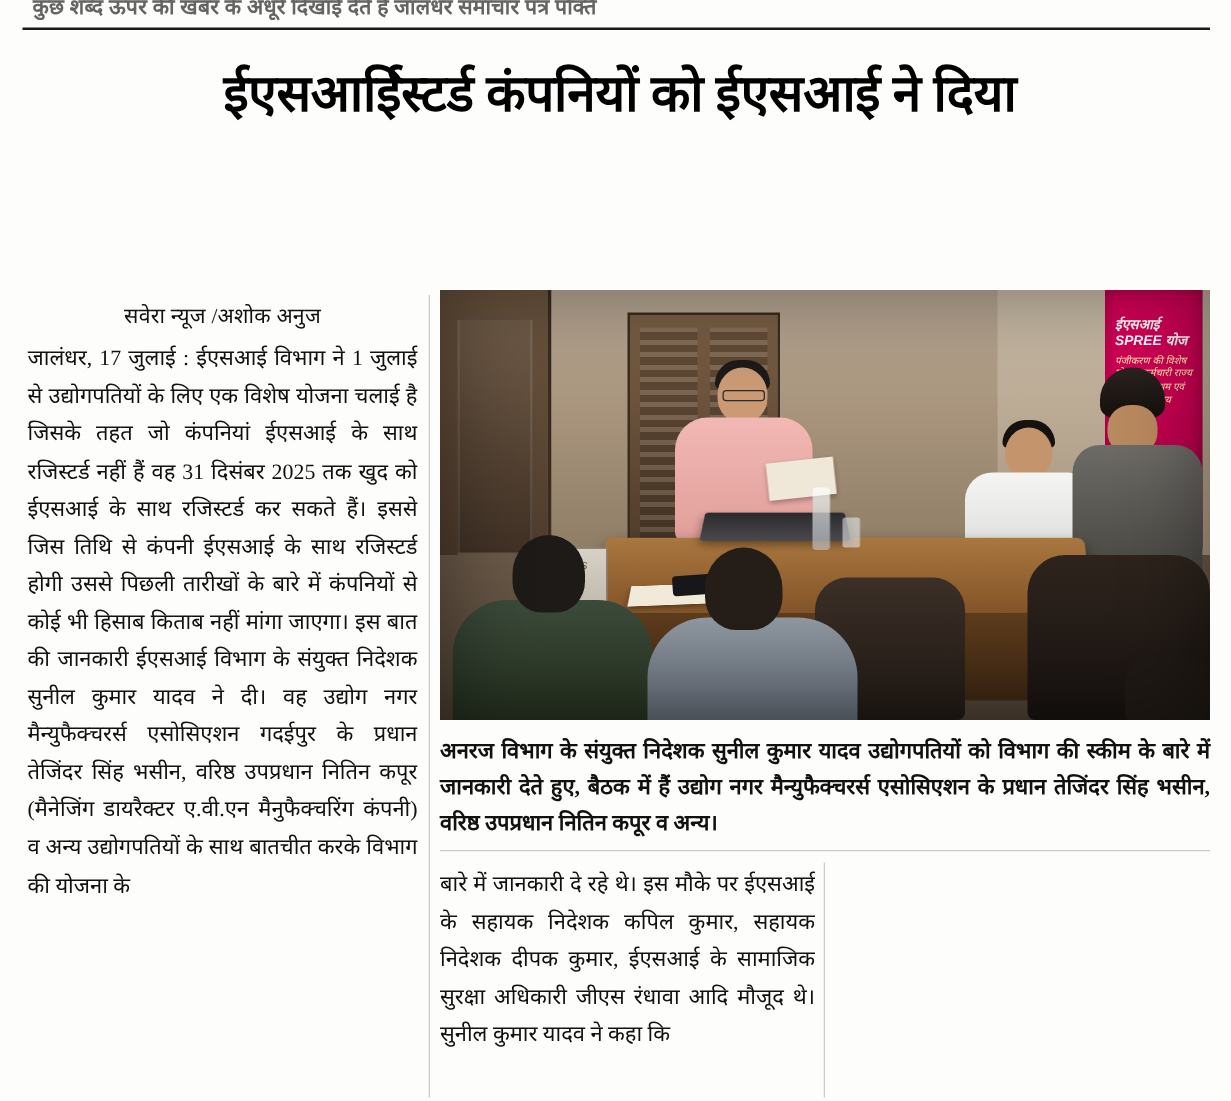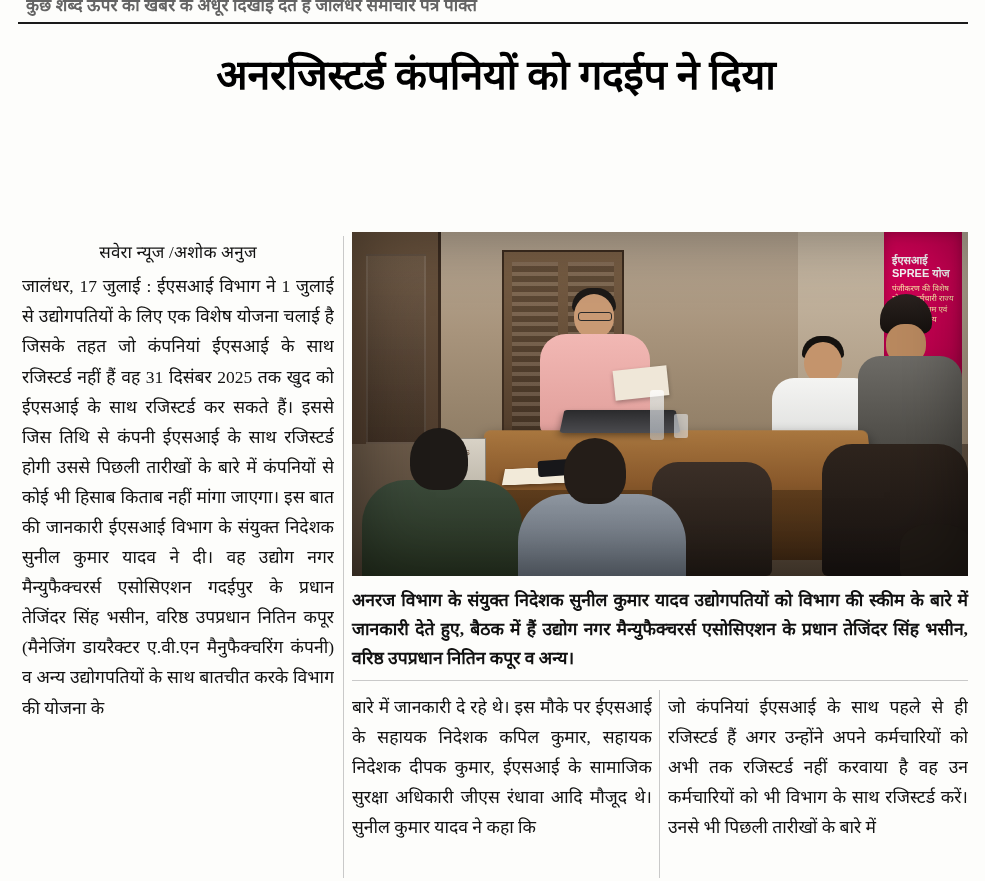--- a/index.html
+++ b/index.html
@@ -121,20 +121,21 @@
 
   
   .photo-wrap {
     position: absolute;
     left: 352px;
     top: 232px;
     width: 616px;
     height: 344px;
     overflow: hidden;
     background: #5a4a3a;
+    font-style: italic;
   }
   .photo {
     position: absolute;
     inset: 0;
     background:
       linear-gradient(180deg, rgba(0,0,0,0.22), rgba(0,0,0,0.05) 28%, rgba(0,0,0,0.35));
   }
   
   .bg-wall {
     position: absolute; left: 0; top: 0; width: 616px; height: 220px;
@@ -369,21 +370,21 @@
 <body>
 
 <div class="page">
 
   <div class="top-bleed">
     <span>कुछ  शब्द  ऊपर  की  खबर  के  अधूरे  दिखाई  देते  हैं  जालंधर  समाचार  पत्र  पंक्ति</span>
   </div>
   <div class="rule top"></div>
 
   <div class="headline">
-    <span>अनरजिस्टर्ड कंपनियों को गदईप ने दिया</span>
+    <span>ईएसआईिस्टर्ड कंपनियों को ईएसआई ने दिया</span>
   </div>
 
   <div class="vsep v1"></div>
   <div class="vsep v2"></div>
 
   <div class="col col-1">
     <p class="byline">सवेरा न्यूज /अशोक अनुज</p>
     <p class="dateline-para">जालंधर, 17 जुलाई : ईएसआई विभाग ने 1 जुलाई से उद्योगपतियों के लिए एक विशेष योजना चलाई है जिसके तहत जो कंपनियां ईएसआई के साथ रजिस्टर्ड नहीं हैं वह 31 दिसंबर 2025 तक खुद को ईएसआई के साथ रजिस्टर्ड कर सकते हैं। इससे जिस तिथि से कंपनी ईएसआई के साथ रजिस्टर्ड होगी उससे पिछली तारीखों के बारे में कंपनियों से कोई भी हिसाब किताब नहीं मांगा जाएगा। इस बात की जानकारी ईएसआई विभाग के संयुक्त निदेशक सुनील कुमार यादव ने दी। वह उद्योग नगर मैन्युफैक्चरर्स एसोसिएशन गदईपुर के प्रधान तेजिंदर सिंह भसीन, वरिष्ठ उपप्रधान नितिन कपूर (मैनेजिंग डायरैक्टर ए.वी.एन मैनुफैक्चरिंग कंपनी) व अन्य उद्योगपतियों के साथ बातचीत करके विभाग की योजना के</p>
   </div>
 
@@ -448,17 +449,14 @@
     </div>
   </div>
 
   <div class="caption">अनरज विभाग के संयुक्त निदेशक सुनील कुमार यादव उद्योगपतियों को विभाग की स्कीम के बारे में जानकारी देते हुए, बैठक में हैं उद्योग नगर मैन्युफैक्चरर्स एसोसिएशन के प्रधान तेजिंदर सिंह भसीन, वरिष्ठ उपप्रधान नितिन कपूर व अन्य।</div>
   <div class="hline"></div>
 
   <div class="col col-2">
     <p>बारे में जानकारी दे रहे थे। इस मौके पर ईएसआई के सहायक निदेशक कपिल कुमार, सहायक निदेशक दीपक कुमार, ईएसआई के सामाजिक सुरक्षा अधिकारी जीएस रंधावा आदि मौजूद थे। सुनील कुमार यादव ने कहा कि</p>
   </div>
 
-  <div class="col col-3">
-    <p>जो कंपनियां ईएसआई के साथ पहले से ही रजिस्टर्ड हैं अगर उन्होंने अपने कर्मचारियों को अभी तक रजिस्टर्ड नहीं करवाया है वह उन कर्मचारियों को भी विभाग के साथ रजिस्टर्ड करें। उनसे भी पिछली तारीखों के बारे में</p>
-  </div>
 
 </div>
 
 </body></html>

